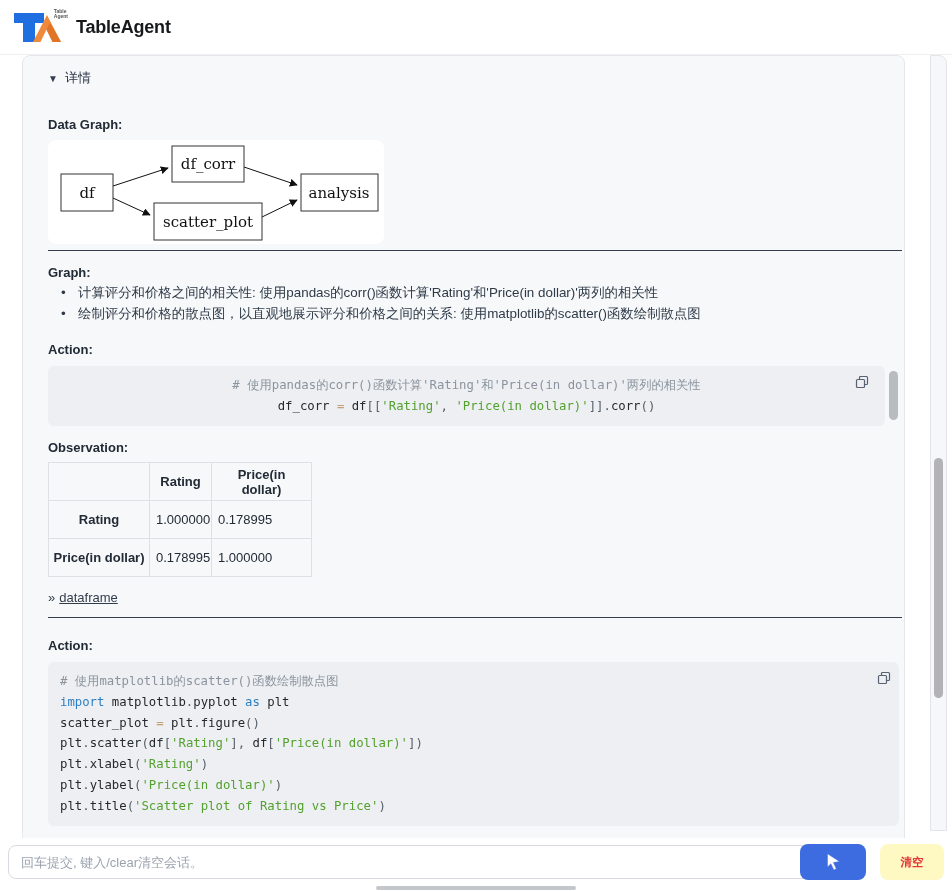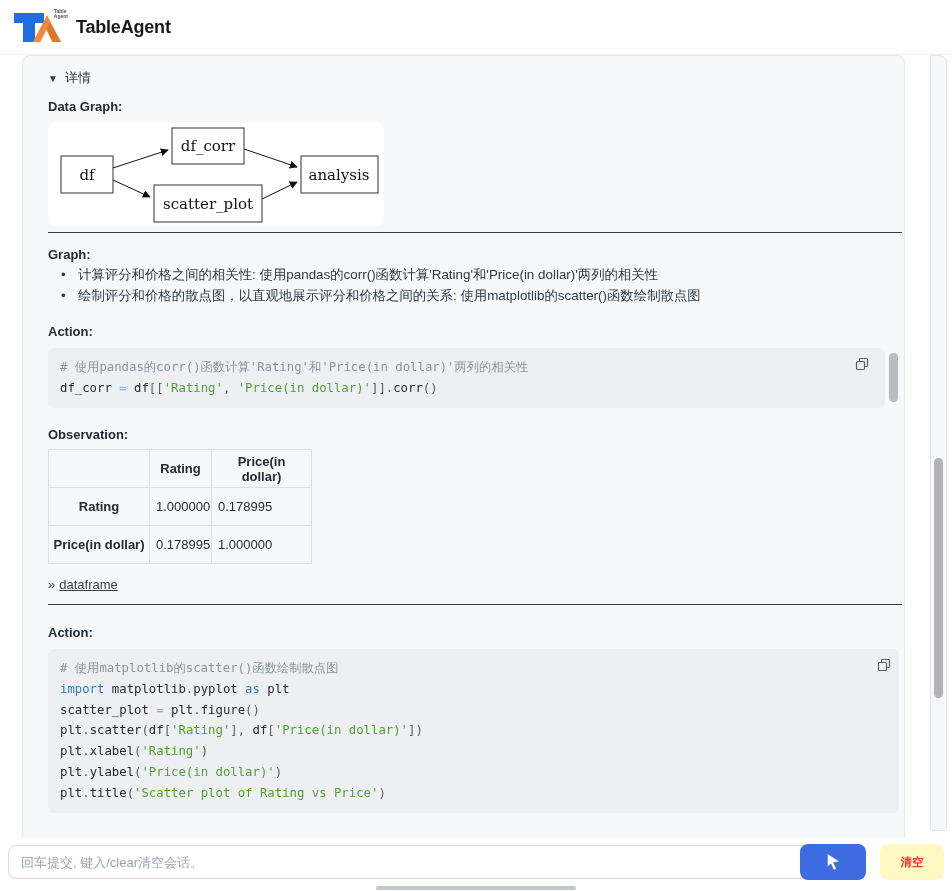--- a/index.html
+++ b/index.html
@@ -14,24 +14,24 @@
                font-weight:700; text-align:left; }
   .brand { font-size:18px; font-weight:800; color:#17191c; margin-left:12px; letter-spacing:-0.2px; }
 
   
   .panel { position:absolute; left:22px; top:55px; width:883px; height:815px;
            background:#f7f8fa; border:1px solid #e4e7ec; border-radius:8px 8px 0 0;
            overflow:hidden; padding:6px 2px 0 25px; }
   .summary { font-size:13px; color:#2b3647; margin-top:7px; cursor:pointer; }
   .summary .tri { font-size:10px; margin-right:7px; color:#333e4e; }
   .sec-label { font-size:13px; font-weight:700; color:#212b36; }
-  .lbl-datagraph { margin-top:12px; }
+  .lbl-datagraph { margin-top:30px; }
   .lbl-alaya { margin-top:14px; }
   .lbl-action { margin-top:20px; }
-  .lbl-obs { margin-top:19px; }
+  .lbl-obs { margin-top:14px; }
 
   
   .graph-card { margin-top:8px; width:336px; height:104px; background:#ffffff; border-radius:8px; }
   .graph-card svg text { font-family:"DejaVu Serif", serif; font-size:15px; fill:#111; }
   .graph-card svg rect { fill:#ffffff; stroke:#333; stroke-width:1; }
   .graph-card svg line { stroke:#111; stroke-width:1; }
 
   .hr { border:none; border-top:1.5px solid #333d4c; margin-top:6px; }
   .hr2 { border:none; border-top:1.5px solid #333d4c; margin-top:12px; }
 
@@ -39,21 +39,21 @@
   ul.alaya { list-style:none; }
   ul.alaya li { font-size:13.4px; color:#2e3a48; line-height:16px; margin-top:5px;
                 padding-left:30px; position:relative; }
   ul.alaya li::before { content:"•"; position:absolute; left:13px; top:0; color:#2e3a48; }
 
   
   .code-wrap { position:relative; margin-top:9px; }
   pre.code { background:#edeff2; border-radius:6px; padding:9px 12px 10px 12px;
              font-family:"DejaVu Sans Mono", monospace; font-size:12.3px; line-height:20.8px;
              color:#24292e; white-space:pre; overflow:hidden; }
-  .code-1 pre.code { width:calc(100% - 17px); height:60px; }
+  .code-1 pre.code { width:calc(100% - 17px); height:60px;text-align:center; }
   .code-2 pre.code { width:calc(100% - 3px); height:164px; }
   .tok-com { color:#8b949e; }
   .tok-str { color:#53a12e; }
   .tok-kw  { color:#2d7fc1; }
   .tok-op  { color:#c59f72; }
   .tok-pun { color:#57606a; }
   .tok-plain { color:#24292e; }
   .copy-btn { position:absolute; top:9px; background:none; border:none; cursor:pointer;
               width:16px; height:16px; padding:0; color:#596270; }
   .code-1 .copy-btn { right:32px; }

